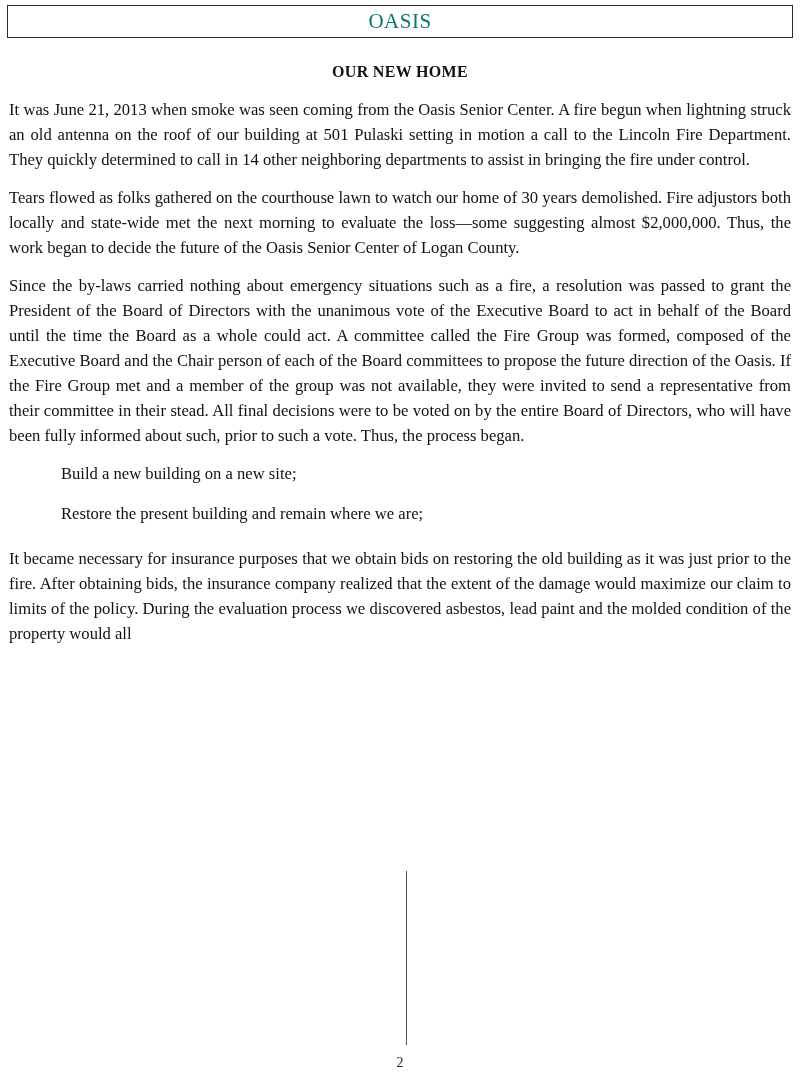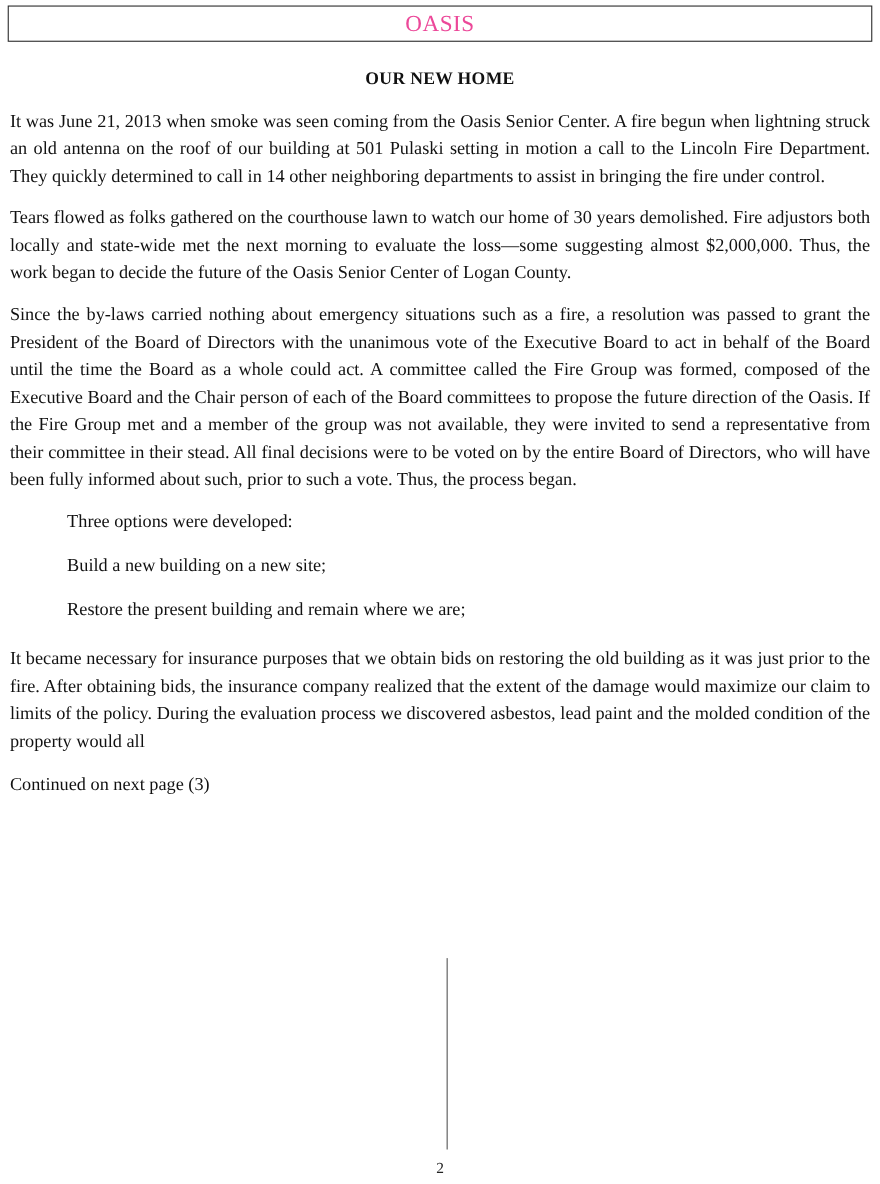--- a/index.html
+++ b/index.html
@@ -25,21 +25,21 @@
     margin: 5px 7px 0 7px;
     border: 1.5px solid #2b2b2b;
     height: 31px;
     display: flex;
     align-items: center;
     justify-content: center;
   }
   .masthead-title {
     font-size: 21px;
     letter-spacing: 0.5px;
-    color: #ec4899;
+    color: #0f766e;
   }
   .article-title {
     text-align: center;
     font-size: 16px;
     font-weight: bold;
     letter-spacing: 0.3px;
     margin: 21px 0 13px 0;
   }
   .body-text {
     padding: 0 9px;
@@ -92,30 +92,28 @@
   <main class="body-text">
 
     <h1 class="article-title">OUR NEW HOME</h1>
 
     <p class="para">It was June 21, 2013 when smoke was seen coming from the Oasis Senior Center.  A fire begun when lightning struck an old antenna on the roof of our building at 501 Pulaski setting in motion a call to the Lincoln Fire Department.  They quickly determined to call in 14 other neighboring departments to assist in bringing the fire under control.</p>
 
     <p class="para">Tears flowed as folks gathered on the courthouse lawn to watch our home of 30 years demolished.  Fire adjustors both locally and state-wide met the next morning to evaluate the loss—some suggesting almost $2,000,000.  Thus, the work began to decide the future of the Oasis Senior Center of Logan County.</p>
 
     <p class="para">Since the by-laws carried nothing about emergency situations such as a fire, a resolution was passed to grant the President of the Board of Directors with the unanimous vote of the Executive Board to act in behalf of the Board until the time the Board as a whole could act.  A committee called the Fire Group was formed, composed of the Executive Board and the Chair person of each of the Board committees to propose the future direction of the Oasis. If the Fire Group met and a member of the group was not available, they were invited to send a representative from their committee in their stead.  All final decisions were to be voted on by the entire Board of Directors, who will have been fully informed about such, prior to such a vote. Thus, the process began.</p>
 
-    <p class="option-intro">Three options were developed:</p>
 
     <p class="option">Build a new building on a new site;</p>
 
     <p class="option">Restore the present building and remain where we are;</p>
 
 
     <p class="para para-last">It became necessary for insurance purposes that we obtain bids on restoring the old building as it was just prior to the fire.  After obtaining bids, the insurance company realized that the extent of the damage would maximize our claim to limits of the policy. During the evaluation process we discovered asbestos, lead paint and the molded condition of the property would all</p>
 
-    <p class="continued">Continued on next page (3)</p>
 
   </main>
 
   <div class="divider-line"></div>
 
   <footer class="page-footer">
     <span>2</span>
   </footer>
 
 </div>

